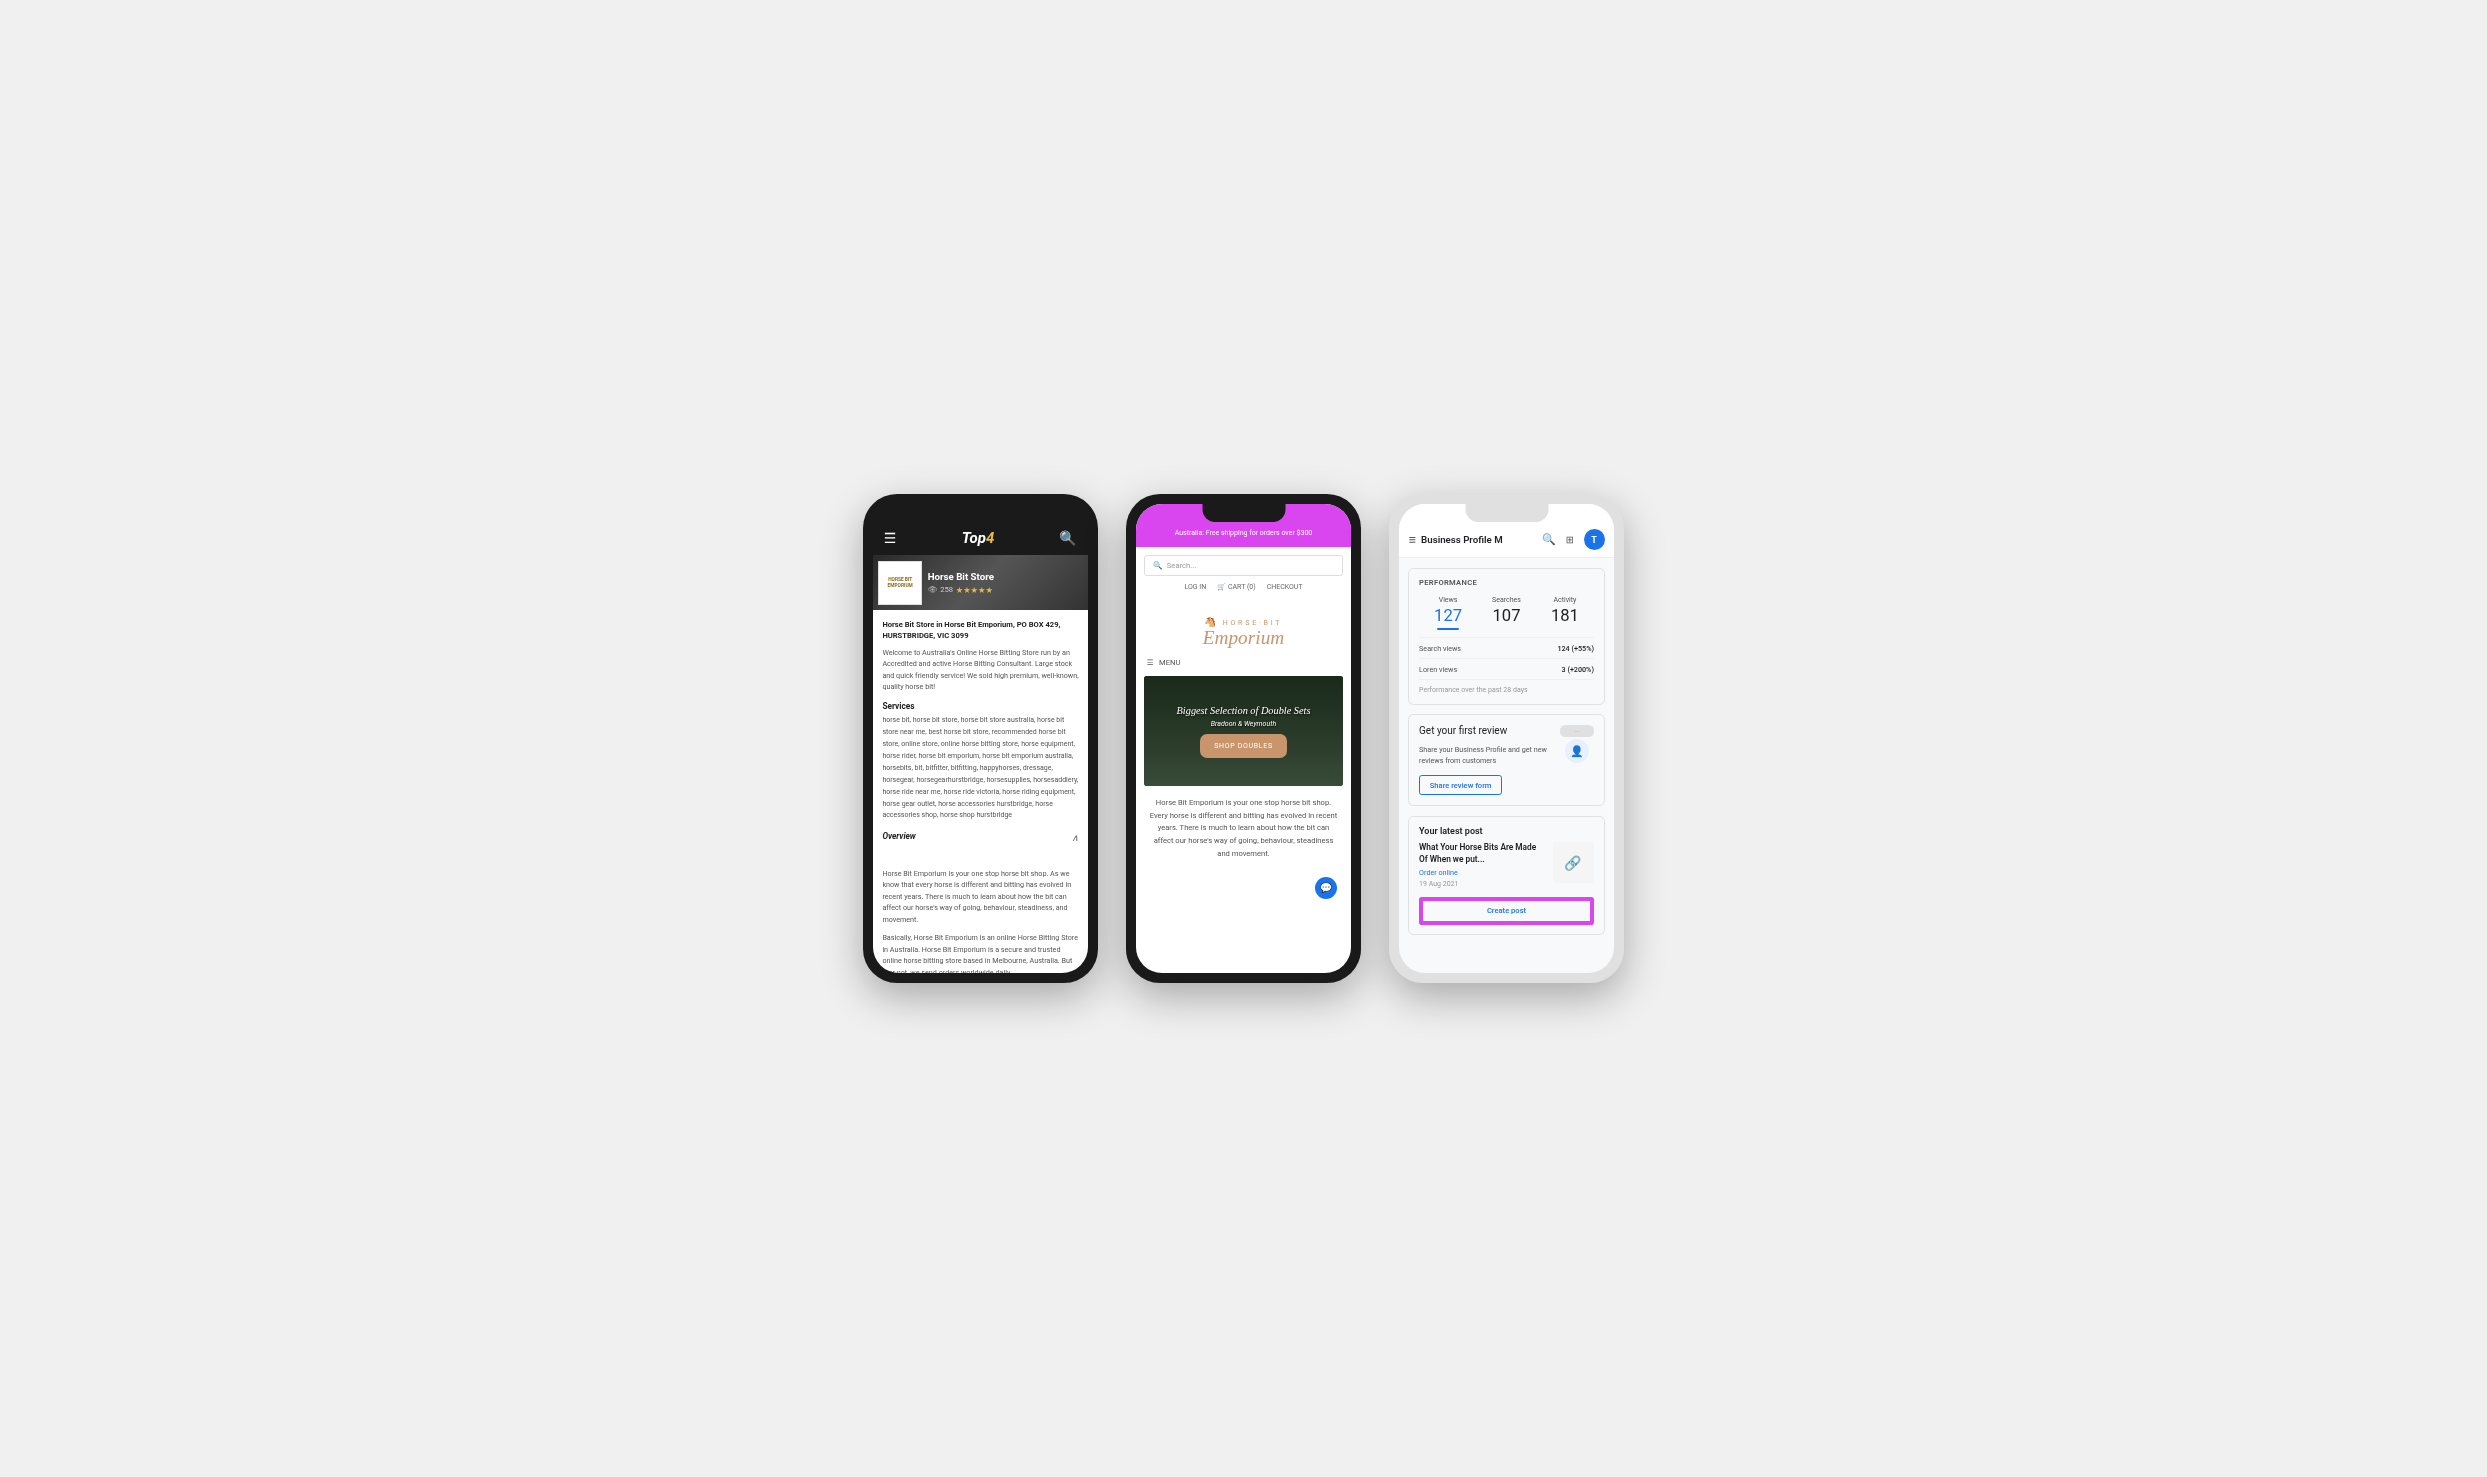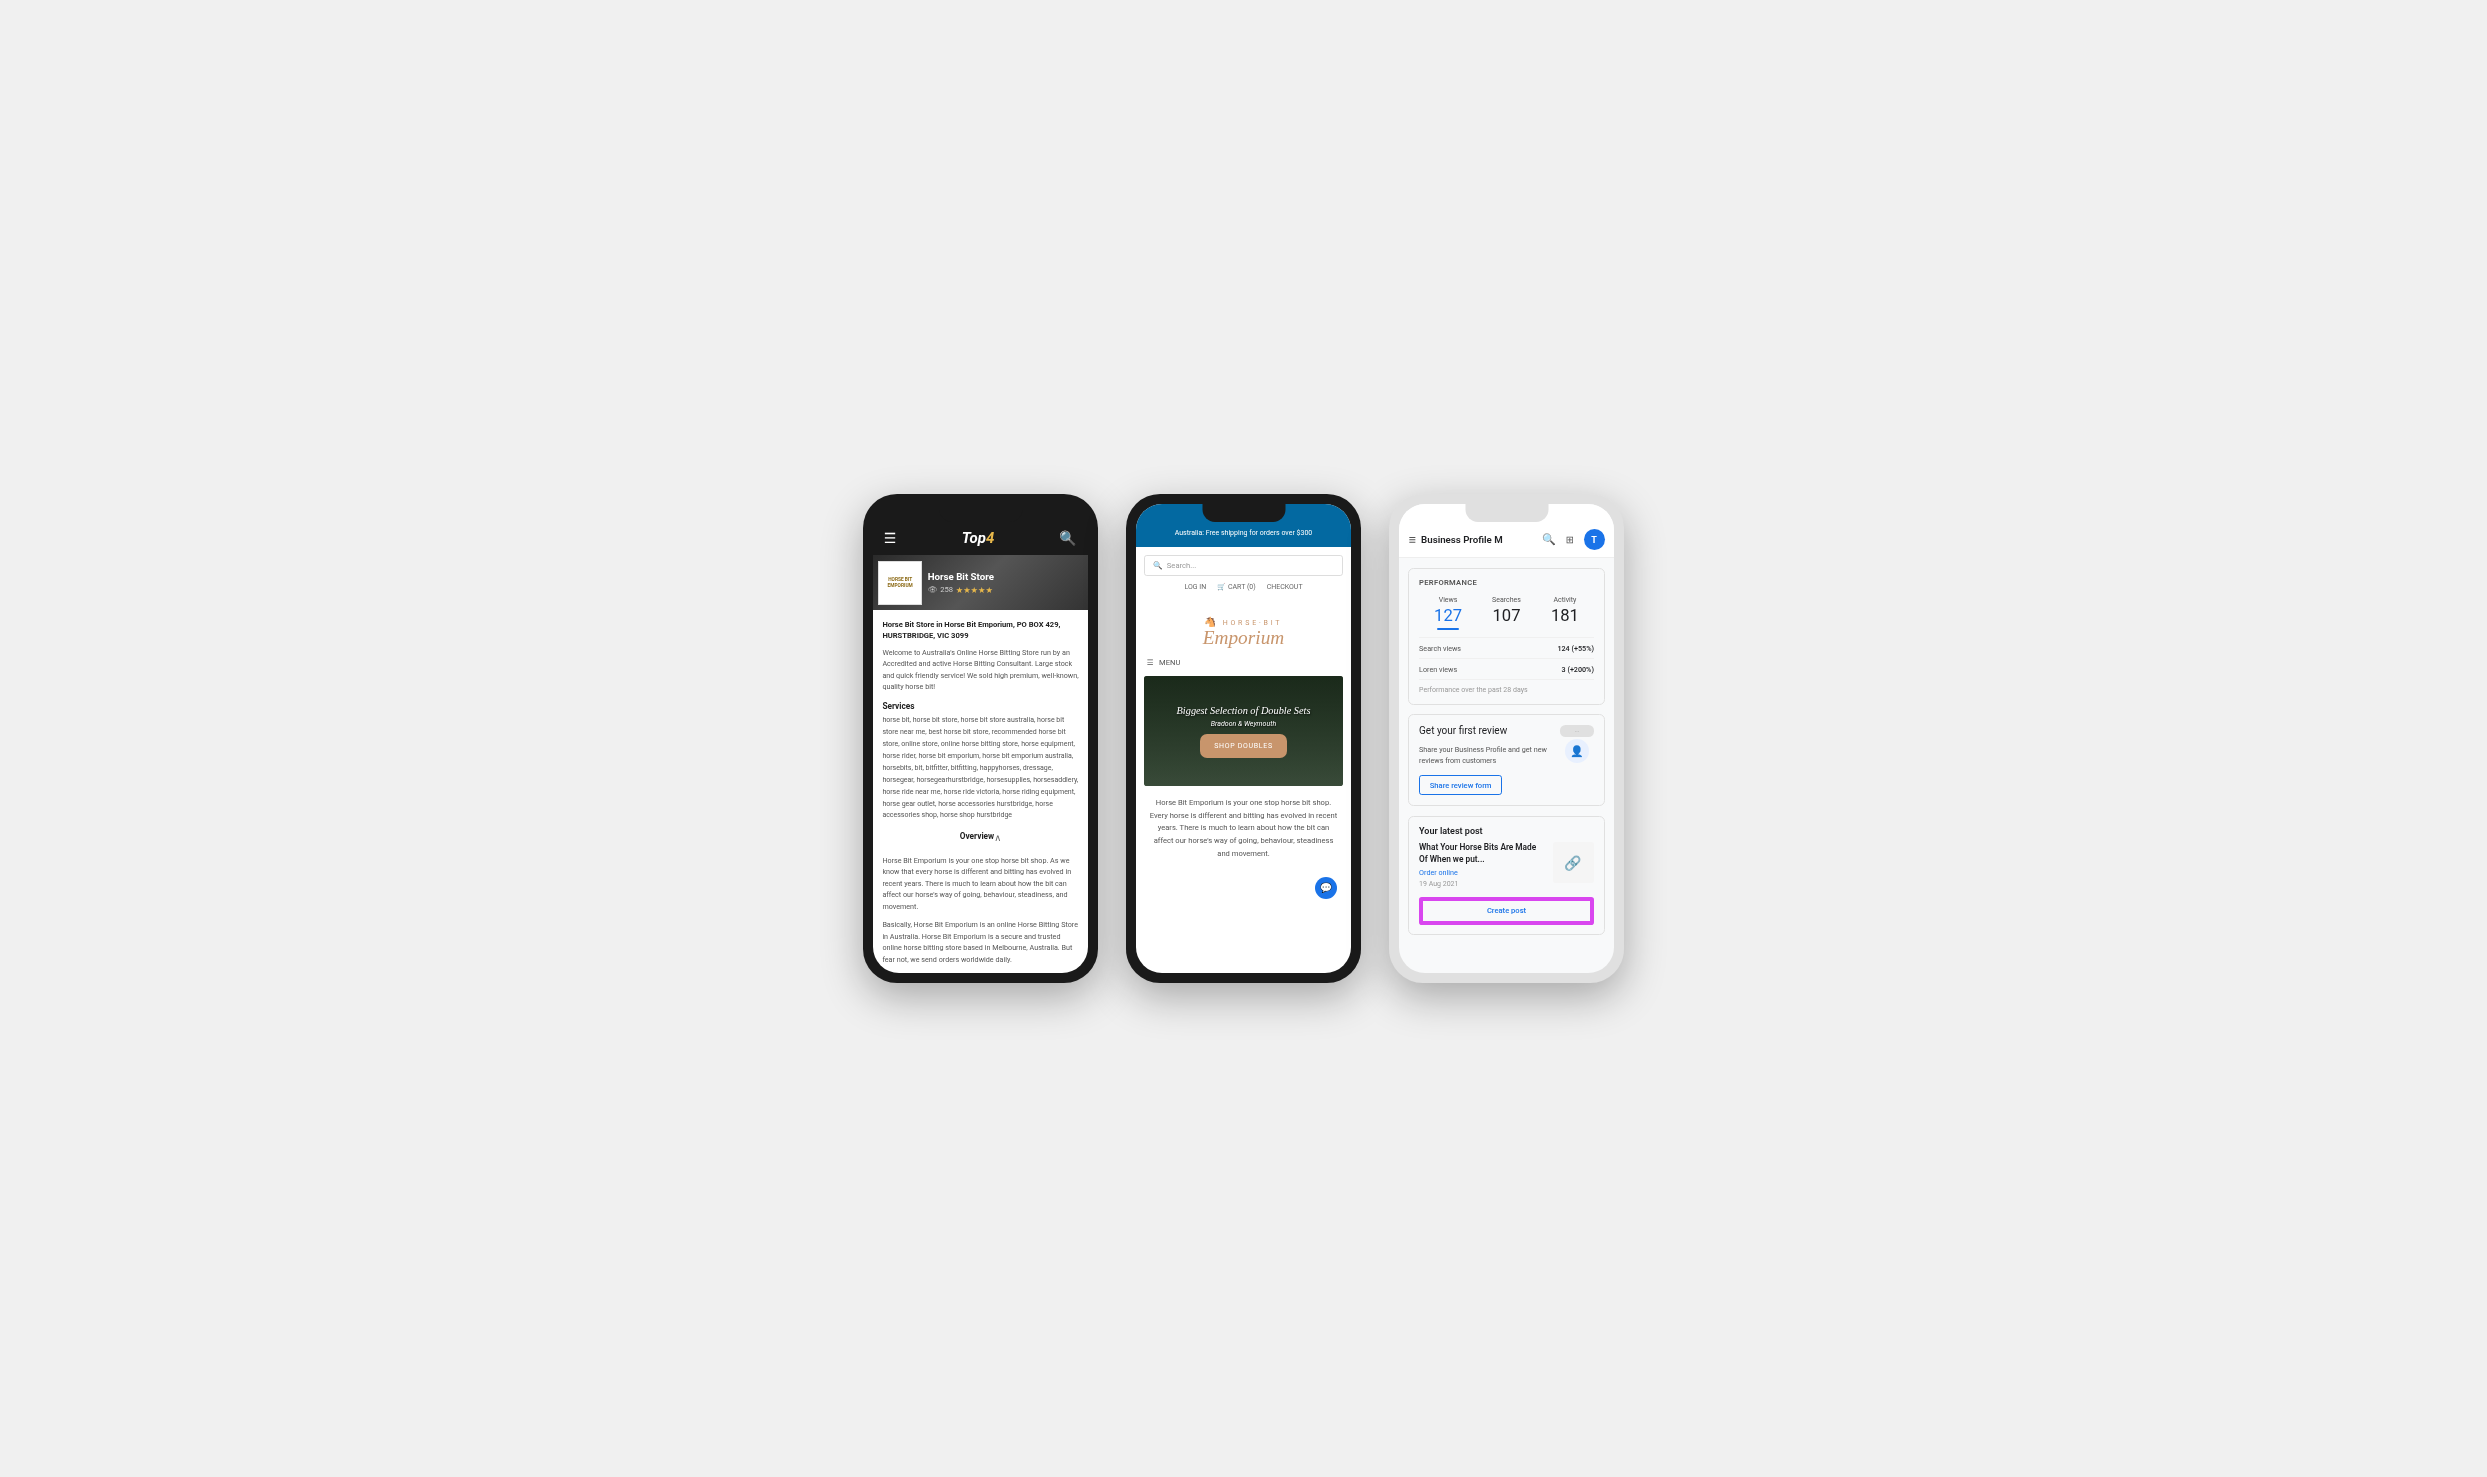--- a/index.html
+++ b/index.html
@@ -134,35 +134,36 @@
       margin-bottom: 4.1px;
     }
     .top4-services {
       font-size: 7px;
       color: #555;
       line-height: 1.7;
       margin-bottom: 8.3px;
     }
     .overview-header {
       display: flex;
-      justify-content: center;
-      align-items: center;
-      margin-bottom: 10px;
+      justify-content: space-between;
+      align-items: center;
+      margin-bottom: 23px;
+      font-style: italic;
     }
     .chevron-icon { font-size: 9.7px; color: #666; }
     .overview-text {
       font-size: 7.2px;
       color: #555;
       line-height: 1.6;
       margin-bottom: 7px;
     }
 
     
     .website-banner {
-      background: #0369a1;
+      background: #d946ef;
       padding: 25px 11px 7px;
       text-align: center;
     }
     .free-shipping {
       font-size: 7px;
       color: #e8b84b;
       margin-bottom: 2.8px;
     }
     .free-shipping span { color: #fff; }
 

